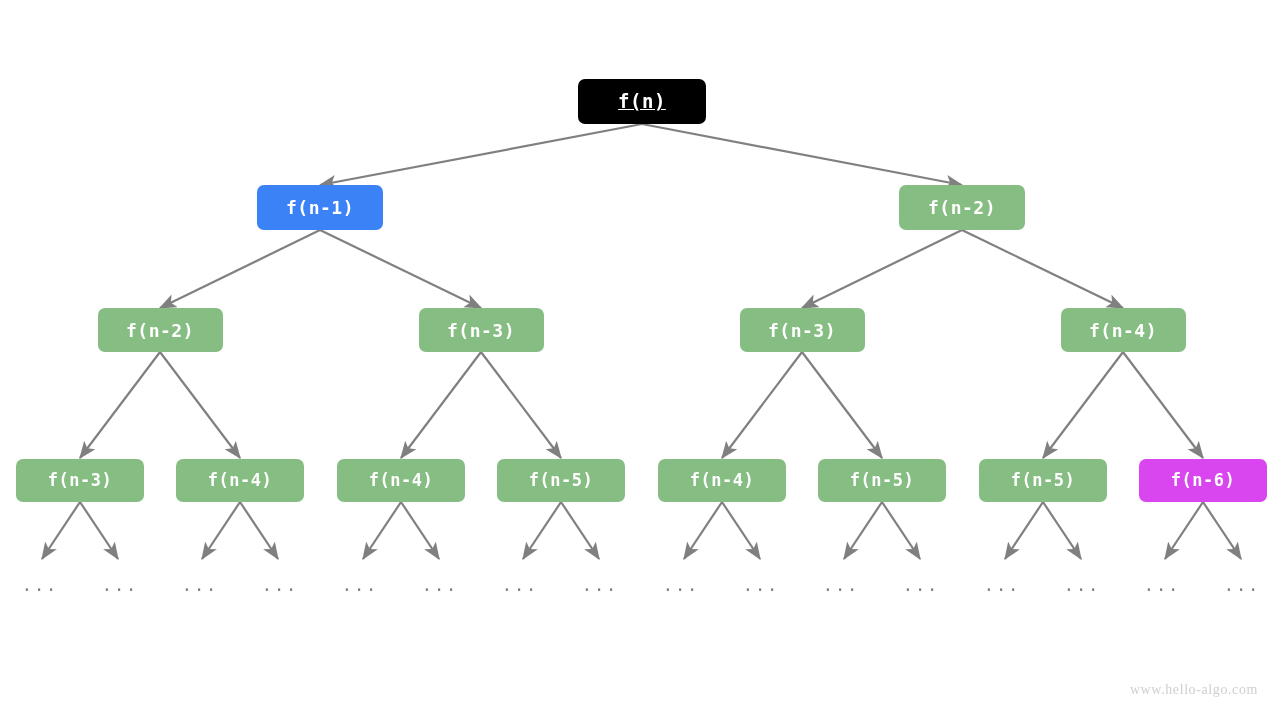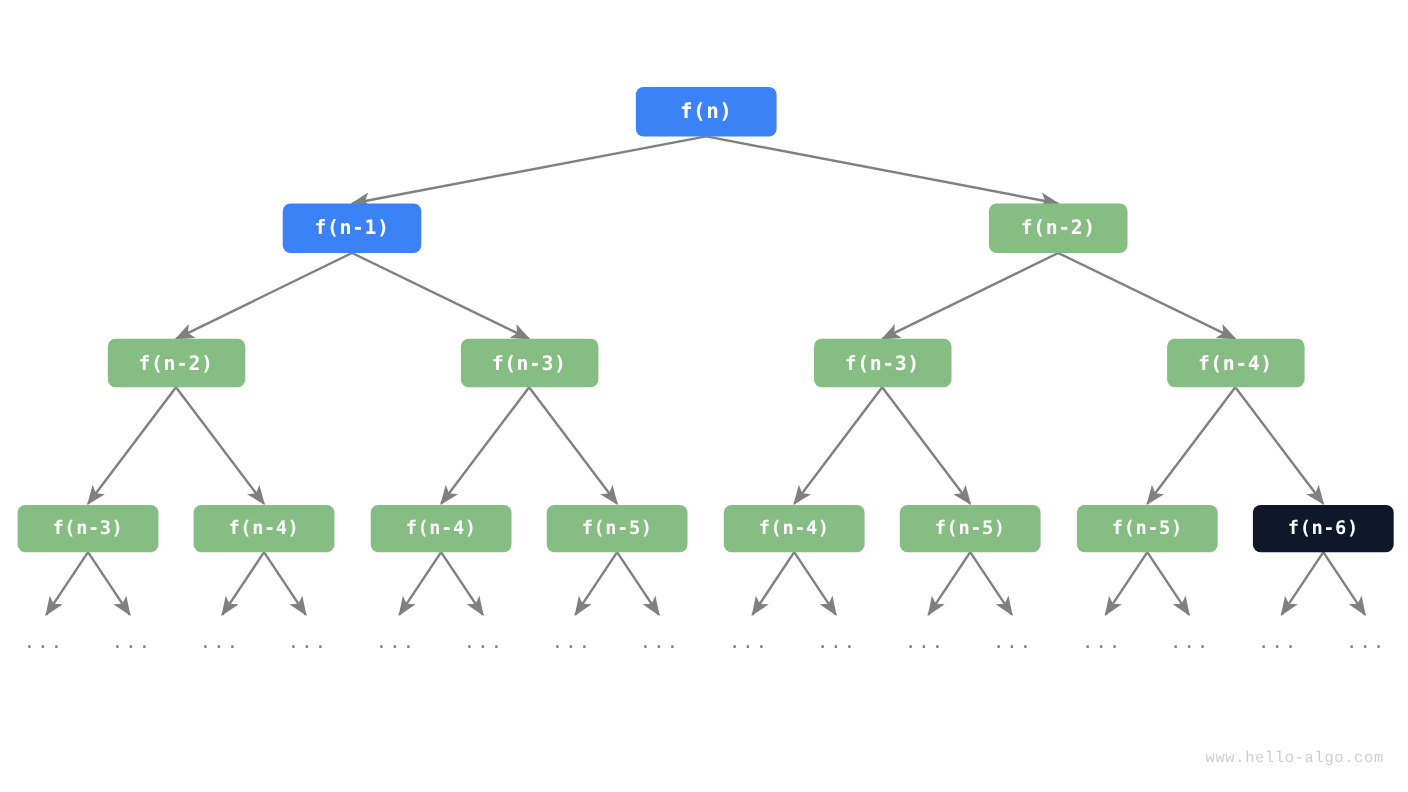--- a/index.html
+++ b/index.html
@@ -46,21 +46,21 @@
     line-height: 1;
     transform: translate(-50%, -50%);
     z-index: 2;
     user-select: none;
   }
   #watermark {
     position: absolute;
     right: 22px;
     bottom: 22px;
     color: #cfcfcf;
-    font-family: Liberation Mono, monospace;
+    font-family: Liberation Serif, serif;
     font-size: 14px;
     letter-spacing: 0.6px;
     z-index: 3;
   }
 </style>
 </head>
 <body>
 
 <div id="canvas">
 
@@ -98,35 +98,35 @@
         <line x1="882" y1="502" x2="844" y2="559" stroke="#808080" stroke-width="2.2" stroke-linecap="butt" marker-end="url(#arrowhead)"></line>
         <line x1="882" y1="502" x2="920" y2="559" stroke="#808080" stroke-width="2.2" stroke-linecap="butt" marker-end="url(#arrowhead)"></line>
         <line x1="1043" y1="502" x2="1005" y2="559" stroke="#808080" stroke-width="2.2" stroke-linecap="butt" marker-end="url(#arrowhead)"></line>
         <line x1="1043" y1="502" x2="1081" y2="559" stroke="#808080" stroke-width="2.2" stroke-linecap="butt" marker-end="url(#arrowhead)"></line>
         <line x1="1203" y1="502" x2="1165" y2="559" stroke="#808080" stroke-width="2.2" stroke-linecap="butt" marker-end="url(#arrowhead)"></line>
         <line x1="1203" y1="502" x2="1241" y2="559" stroke="#808080" stroke-width="2.2" stroke-linecap="butt" marker-end="url(#arrowhead)"></line>
       </g>
   </svg>
 
   <div id="node-layer">
-      <div class="node" style="left: 578px; top: 78.5px; width: 128px; height: 45px; font-size: 19px; background: #3b82f6; color: rgb(255, 255, 255);">f(n)</div>
+      <div class="node" style="left: 578px; top: 78.5px; width: 128px; height: 45px; font-size: 19px; background: #000000; color: rgb(255, 255, 255); text-decoration: underline;">f(n)</div>
       <div class="node" style="left: 257px; top: 184.5px; width: 126px; height: 45px; font-size: 18px; background: #3b82f6; color: rgb(255, 255, 255);">f(n-1)</div>
       <div class="node" style="left: 899px; top: 184.5px; width: 126px; height: 45px; font-size: 18px; background: rgb(134, 189, 130); color: rgb(255, 255, 255);">f(n-2)</div>
       <div class="node" style="left: 97.5px; top: 308px; width: 125px; height: 44px; font-size: 18px; background: rgb(134, 189, 130); color: rgb(255, 255, 255);">f(n-2)</div>
       <div class="node" style="left: 418.5px; top: 308px; width: 125px; height: 44px; font-size: 18px; background: rgb(134, 189, 130); color: rgb(255, 255, 255);">f(n-3)</div>
       <div class="node" style="left: 739.5px; top: 308px; width: 125px; height: 44px; font-size: 18px; background: rgb(134, 189, 130); color: rgb(255, 255, 255);">f(n-3)</div>
       <div class="node" style="left: 1060.5px; top: 308px; width: 125px; height: 44px; font-size: 18px; background: rgb(134, 189, 130); color: rgb(255, 255, 255);">f(n-4)</div>
       <div class="node" style="left: 16px; top: 458.5px; width: 128px; height: 43px; font-size: 17px; background: rgb(134, 189, 130); color: rgb(255, 255, 255);">f(n-3)</div>
       <div class="node" style="left: 176px; top: 458.5px; width: 128px; height: 43px; font-size: 17px; background: rgb(134, 189, 130); color: rgb(255, 255, 255);">f(n-4)</div>
       <div class="node" style="left: 337px; top: 458.5px; width: 128px; height: 43px; font-size: 17px; background: rgb(134, 189, 130); color: rgb(255, 255, 255);">f(n-4)</div>
       <div class="node" style="left: 497px; top: 458.5px; width: 128px; height: 43px; font-size: 17px; background: rgb(134, 189, 130); color: rgb(255, 255, 255);">f(n-5)</div>
       <div class="node" style="left: 658px; top: 458.5px; width: 128px; height: 43px; font-size: 17px; background: rgb(134, 189, 130); color: rgb(255, 255, 255);">f(n-4)</div>
       <div class="node" style="left: 818px; top: 458.5px; width: 128px; height: 43px; font-size: 17px; background: rgb(134, 189, 130); color: rgb(255, 255, 255);">f(n-5)</div>
       <div class="node" style="left: 979px; top: 458.5px; width: 128px; height: 43px; font-size: 17px; background: rgb(134, 189, 130); color: rgb(255, 255, 255);">f(n-5)</div>
-      <div class="node" style="left: 1139px; top: 458.5px; width: 128px; height: 43px; font-size: 17px; background: #0f172a; color: rgb(255, 255, 255);">f(n-6)</div>
+      <div class="node" style="left: 1139px; top: 458.5px; width: 128px; height: 43px; font-size: 17px; background: #d946ef; color: rgb(255, 255, 255);">f(n-6)</div>
     </div>
   <div id="ellipsis-layer">
       <div class="ellipsis" style="left: 40px; top: 585px; color: rgb(128, 128, 128);">...</div>
       <div class="ellipsis" style="left: 120px; top: 585px; color: rgb(128, 128, 128);">...</div>
       <div class="ellipsis" style="left: 200px; top: 585px; color: rgb(128, 128, 128);">...</div>
       <div class="ellipsis" style="left: 280px; top: 585px; color: rgb(128, 128, 128);">...</div>
       <div class="ellipsis" style="left: 360px; top: 585px; color: rgb(128, 128, 128);">...</div>
       <div class="ellipsis" style="left: 440px; top: 585px; color: rgb(128, 128, 128);">...</div>
       <div class="ellipsis" style="left: 520px; top: 585px; color: rgb(128, 128, 128);">...</div>
       <div class="ellipsis" style="left: 600px; top: 585px; color: rgb(128, 128, 128);">...</div>

